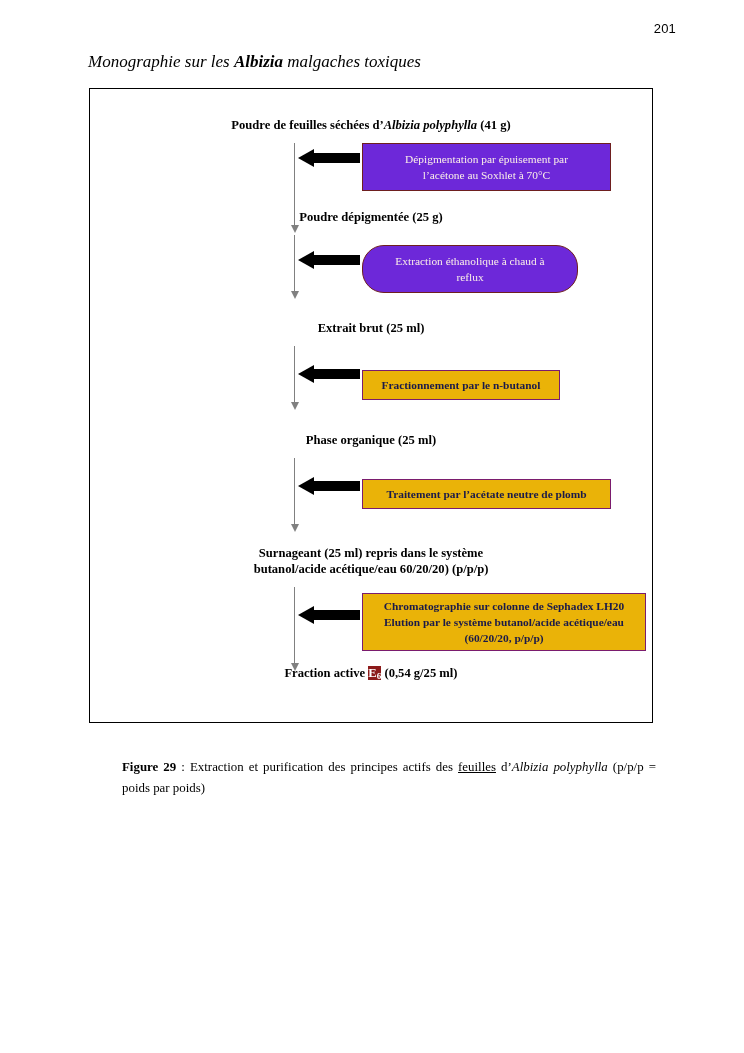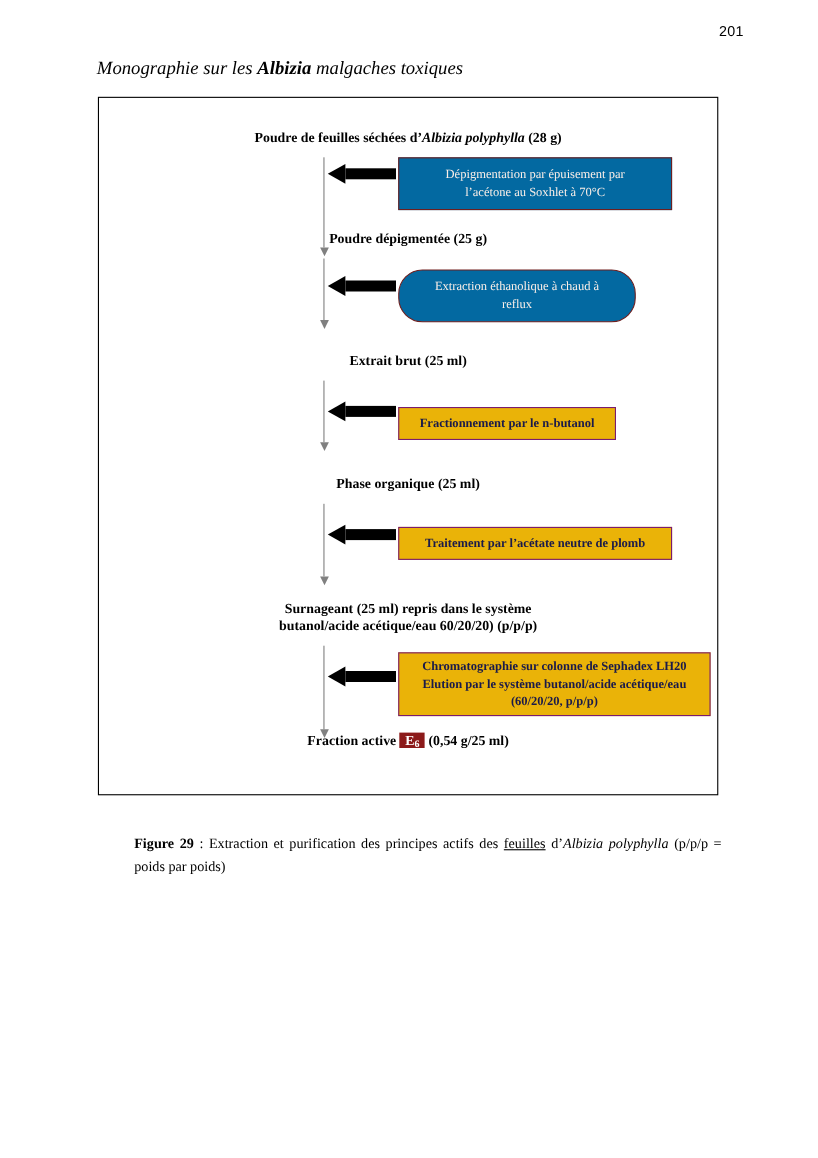--- a/index.html
+++ b/index.html
@@ -122,36 +122,36 @@
     display: flex;
     align-items: center;
     justify-content: center;
     text-align: center;
     font-size: 11.4px;
     line-height: 16px;
     padding: 3px 6px;
     font-family: "Liberation Serif", serif;
   }
   .pbox.red {
-    background: #0369a1;
+    background: #6d28d9;
     border: 1.2px solid #6E1F1F;
     color: #FBEFE8;
   }
   .pbox.pink {
     background: #eab308;
     border: 1.2px solid #7A1C6E;
     color: #1A1A4A;
     font-weight: bold;
   }
 
   
   .hl {
     background: #8C1A1A;
     color: #ffffff;
-    padding: 0 5px;
+    padding: 0 0;
     font-weight: bold;
   }
   .hl sub {
     font-size: 72%;
     vertical-align: baseline;
     position: relative;
     top: 2px;
   }
 
   
@@ -172,21 +172,21 @@
 </head>
 <body>
 
 <div class="page-number">201</div>
 
 <div class="running-head"><span>Monographie sur les </span><b>Albizia</b><span> malgaches toxiques</span></div>
 
 <div class="figure-frame">
   <div class="flow">
 
-    <div class="node" style="left:0; right:0; top:28px;"><span>Poudre de feuilles séchées d’</span><i>Albizia polyphylla</i><span> (28 g)</span></div>
+    <div class="node" style="left:0; right:0; top:28px;"><span>Poudre de feuilles séchées d’</span><i>Albizia polyphylla</i><span> (41 g)</span></div>
 
     <div class="connector" style="left:204px; top:54px; height:82px;"></div>
 
     <div class="block-arrow" style="left:208px; top:60px; width:62px;">
       <div class="shaft" style="width:46px;"></div>
       <div class="head"></div>
     </div>
 
     <div class="pbox red" style="left:272px; top:54px; width:249px; height:48px; flex-direction:column;">
       <span>Dépigmentation par épuisement par</span>

